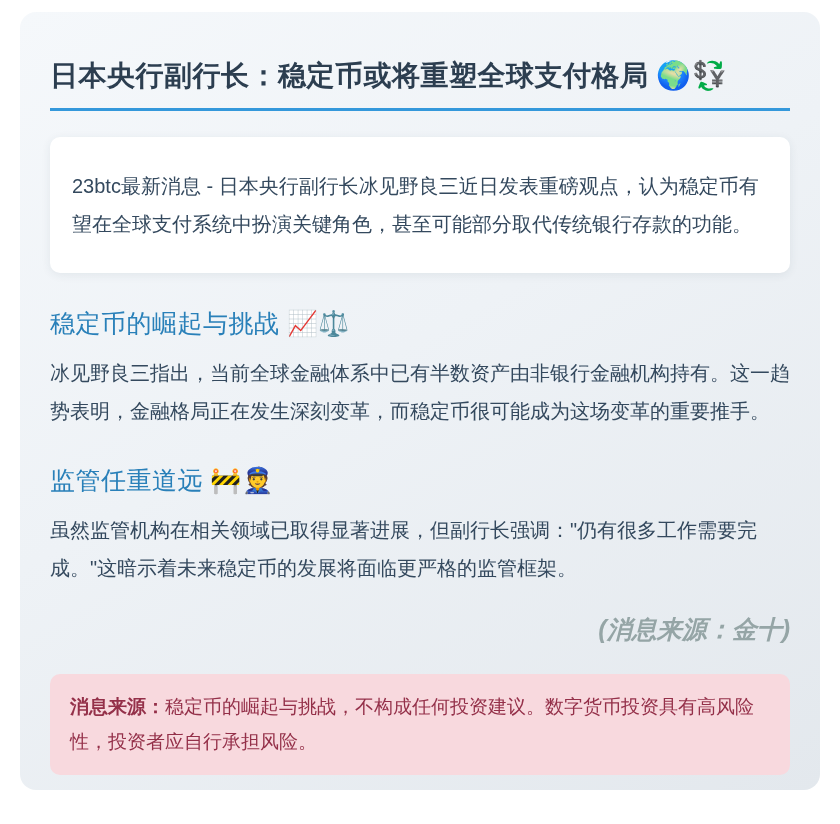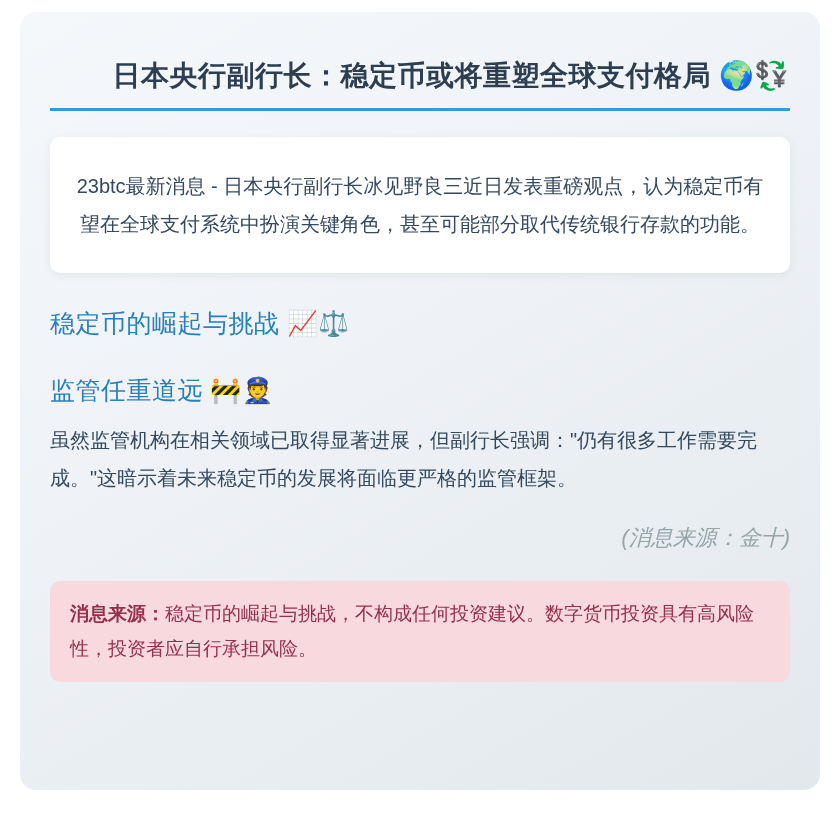--- a/index.html
+++ b/index.html
@@ -18,54 +18,54 @@
       #eef2f6 45%,
       var(--card_bg_bottom, #e3e8ed) 100%);
     padding: 28px 30px;
     overflow: hidden;
   }
   .title {
     margin-top: 18px;
     font-size: 28px;
     font-weight: bold;
     line-height: 1.3;
-    text-align: right;
+    text-align: left;
     color: var(--title_navy, #2c3e50);
     padding-bottom: 14px;
     border-bottom: 3px solid var(--accent_blue, #3498db);
     letter-spacing: 0.5px;
   }
   .intro-card {
     margin-top: 26px;
     background: #ffffff;
     border-radius: 10px;
     box-shadow: 0 2px 10px rgba(44, 62, 80, 0.08);
     padding: 30px 22px;
-    text-align: center;
   }
   .intro-card p,
   .body-text {
     font-size: 20px;
     line-height: 1.9;
     color: var(--body_text, #34495e);
   }
   .section-heading {
     margin-top: 34px;
     font-size: 25px;
     font-weight: normal;
     color: var(--heading_blue, #2980b9);
     letter-spacing: 0.5px;
   }
   .body-text { margin-top: 14px; }
   .source {
     margin-top: 26px;
     text-align: right;
     font-style: italic;
-    font-size: 22px;
+    font-size: 25px;
     color: var(--muted_gray, #95a5a6);
+    font-weight: bold;
   }
   .disclaimer {
     margin-top: 28px;
     background: var(--disclaimer_bg, #f8d9de);
     border-radius: 10px;
     padding: 16px 20px;
     font-size: 19px;
     line-height: 1.8;
     color: var(--disclaimer_text, #943049);
   }
@@ -76,20 +76,21 @@
 
 <div class="poster">
 
   <h1 class="title">日本央行副行长：稳定币或将重塑全球支付格局 🌍💱</h1>
 
   <div class="intro-card">
     <p>23btc最新消息 - 日本央行副行长冰见野良三近日发表重磅观点，认为稳定币有望在全球支付系统中扮演关键角色，甚至可能部分取代传统银行存款的功能。</p>
   </div>
 
   <h2 class="section-heading">稳定币的崛起与挑战 📈⚖️</h2>
+  <p class="body-text">冰见野良三指出，当前全球金融体系中已有半数资产由非银行金融机构持有。这一趋势表明，金融格局正在发生深刻变革，而稳定币很可能成为这场变革的重要推手。</p>
 
   <h2 class="section-heading">监管任重道远 🚧👮</h2>
   <p class="body-text">虽然监管机构在相关领域已取得显著进展，但副行长强调："仍有很多工作需要完成。"这暗示着未来稳定币的发展将面临更严格的监管框架。</p>
 
   <p class="source">(消息来源：金十)</p>
 
   <div class="disclaimer">
     <strong>消息来源：</strong><span>稳定币的崛起与挑战，不构成任何投资建议。数字货币投资具有高风险性，投资者应自行承担风险。</span>
   </div>
 

